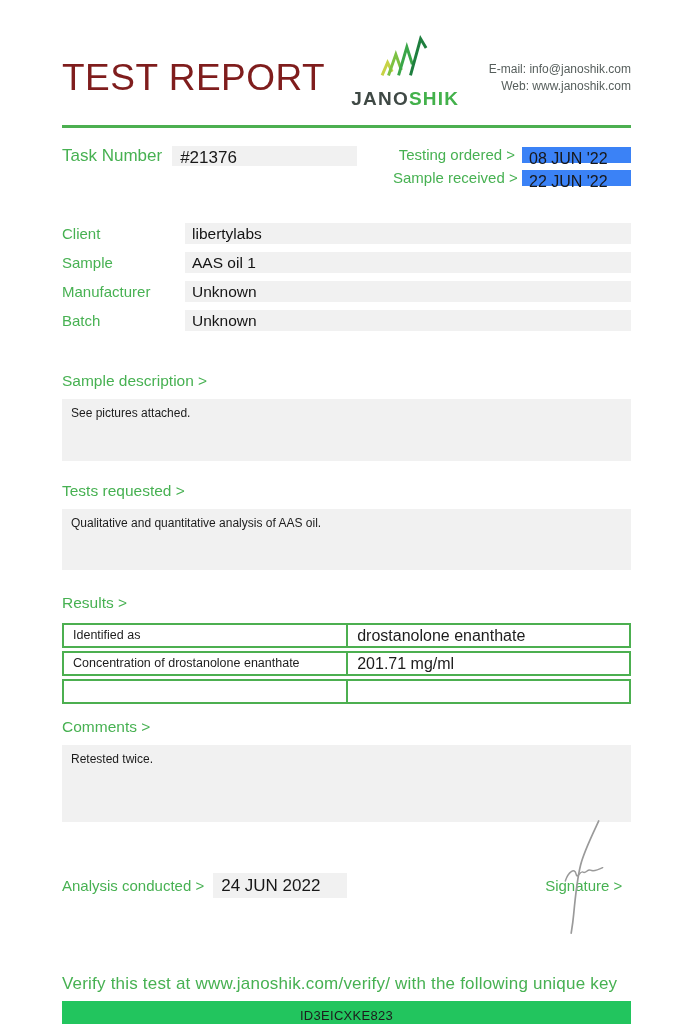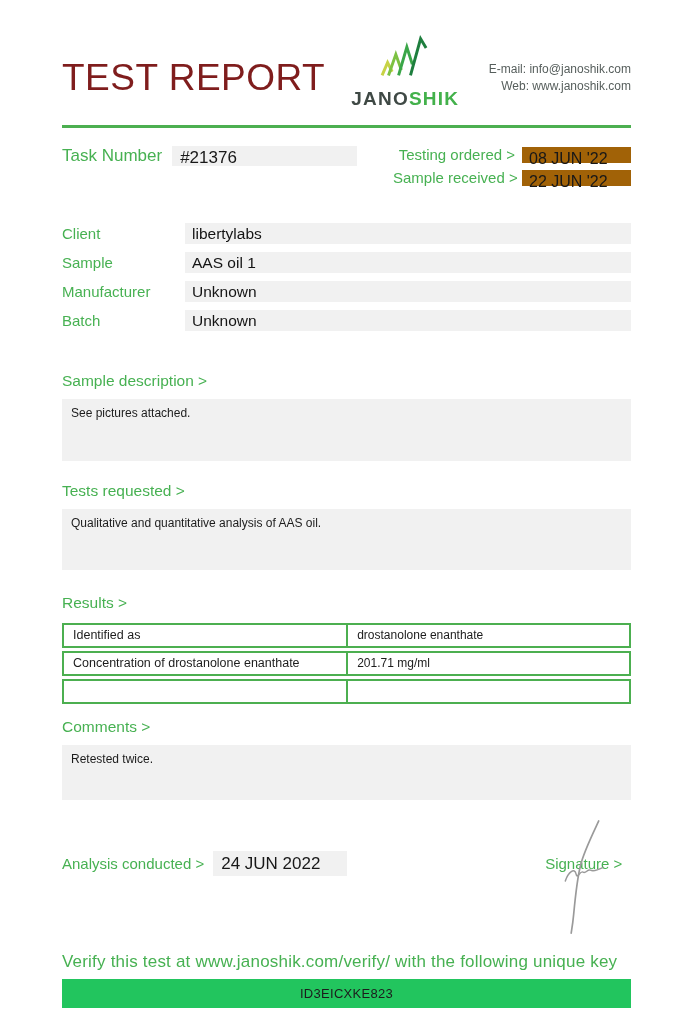--- a/index.html
+++ b/index.html
@@ -19,44 +19,44 @@
   .rule { height: 3px; background: #4caf50; margin-top: 15px; }
 
   
   .task-row { margin-top: 18px; display: flex; justify-content: space-between; align-items: flex-start; }
   .task-left { display: flex; align-items: center; }
   .task-label { color: #47b152; font-size: 17px; white-space: nowrap; }
   .task-box { margin-left: 10px; width: 185px; height: 20px; background: #f1f1f1; font-size: 17px; color: #181818; line-height: 24px; padding-left: 8px; }
   .dates { display: flex; flex-direction: column; gap: 6px; }
   .date-line { display: flex; align-items: center; }
   .date-label { width: 122px; text-align: right; color: #47b152; font-size: 15px; white-space: nowrap; }
-  .date-box { margin-left: 7px; width: 109px; height: 16px; background: #a16207; font-size: 16px; color: #181818; line-height: 24px; padding-left: 7px; white-space: nowrap; }
+  .date-box { margin-left: 7px; width: 109px; height: 16px; background: #3b82f6; font-size: 16px; color: #181818; line-height: 24px; padding-left: 7px; white-space: nowrap; }
 
   
   .info-block { margin-top: 37px; display: flex; flex-direction: column; gap: 8px; }
   .info-row { display: flex; align-items: center; height: 21px; }
   .info-label { width: 123px; color: #47b152; font-size: 15px; }
   .info-value { flex: 1; height: 21px; background: #f1f1f1; font-size: 15.5px; color: #141414; line-height: 21px; padding-left: 7px; }
 
   
   .section-title { color: #47b152; font-size: 15.5px; height: 18px; }
   .text-box { margin-top: 9px; background: #f1f1f1; font-size: 12px; color: #1c1c1c; padding: 7px 9px; line-height: 15px; }
   .sec-desc { margin-top: 41px; }
   .box-desc { height: 62px; }
   .sec-tests { margin-top: 21px; }
   .box-tests { height: 61px; }
   .sec-results { margin-top: 24px; }
   .sec-comments { margin-top: 14px; }
-  .box-comments { height: 55px; }
+  .box-comments { height: 77px; }
 
   
   .results-table { margin-top: 11px; display: flex; flex-direction: column; gap: 3px; }
   .result-row { display: flex; border: 2px solid #4caf50; height: 25px; background: #fff; }
   .cell-a { width: 50.3%; border-right: 2px solid #4caf50; font-size: 12.5px; color: #1c1c1c; line-height: 21px; padding-left: 9px; }
-  .cell-b { flex: 1; font-size: 12px; color: #1c1c1c; line-height: 21px; padding-left: 9px; }
+  .cell-b { flex: 1; font-size: 16px; color: #1c1c1c; line-height: 21px; padding-left: 9px; }
 
   
   .analysis-row { margin-top: 51px; display: flex; align-items: center; }
   .analysis-label { color: #47b152; font-size: 15px; white-space: nowrap; }
   .analysis-box { margin-left: 9px; width: 134px; height: 25px; background: #f1f1f1; font-size: 17px; color: #181818; line-height: 25px; padding-left: 8px; white-space: nowrap; }
   .sig-label { margin-left: 198px; color: #47b152; font-size: 15px; white-space: nowrap; }
   .signature { position: absolute; left: 552px; top: 818px; }
 
   
   .verify { margin-top: 76px; color: #47b152; font-size: 17px; letter-spacing: 0.2px; white-space: nowrap; }

